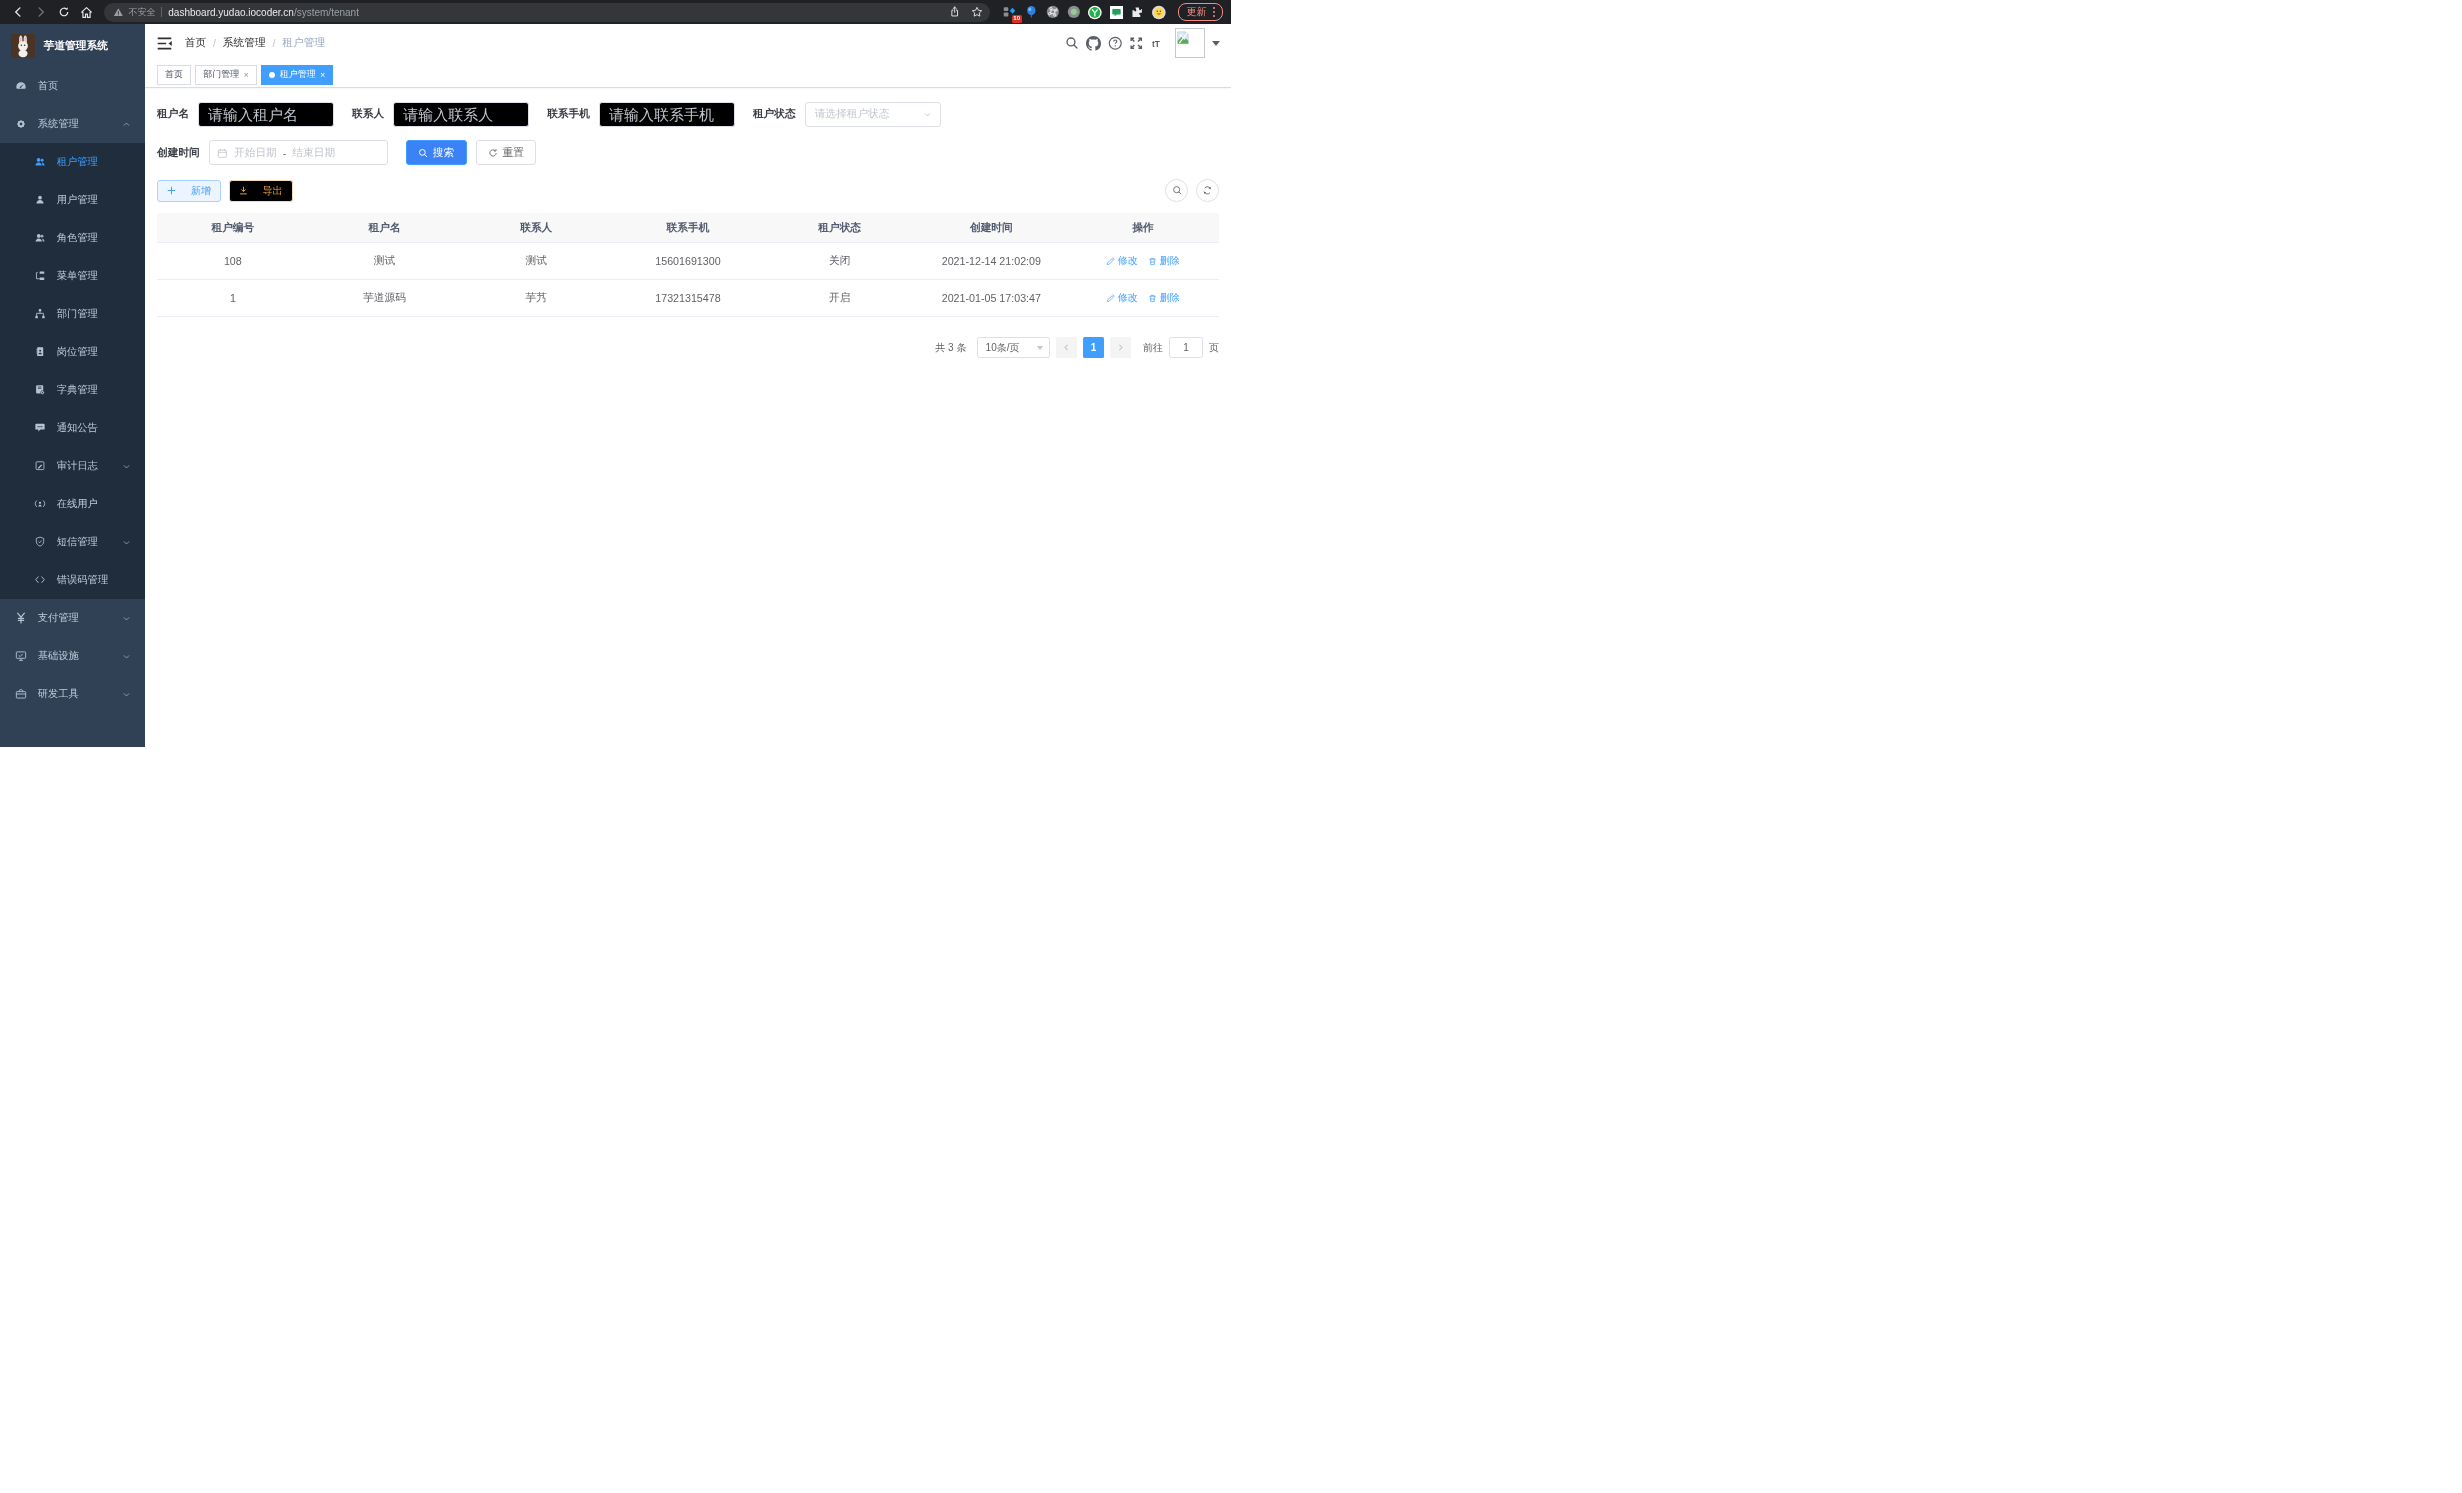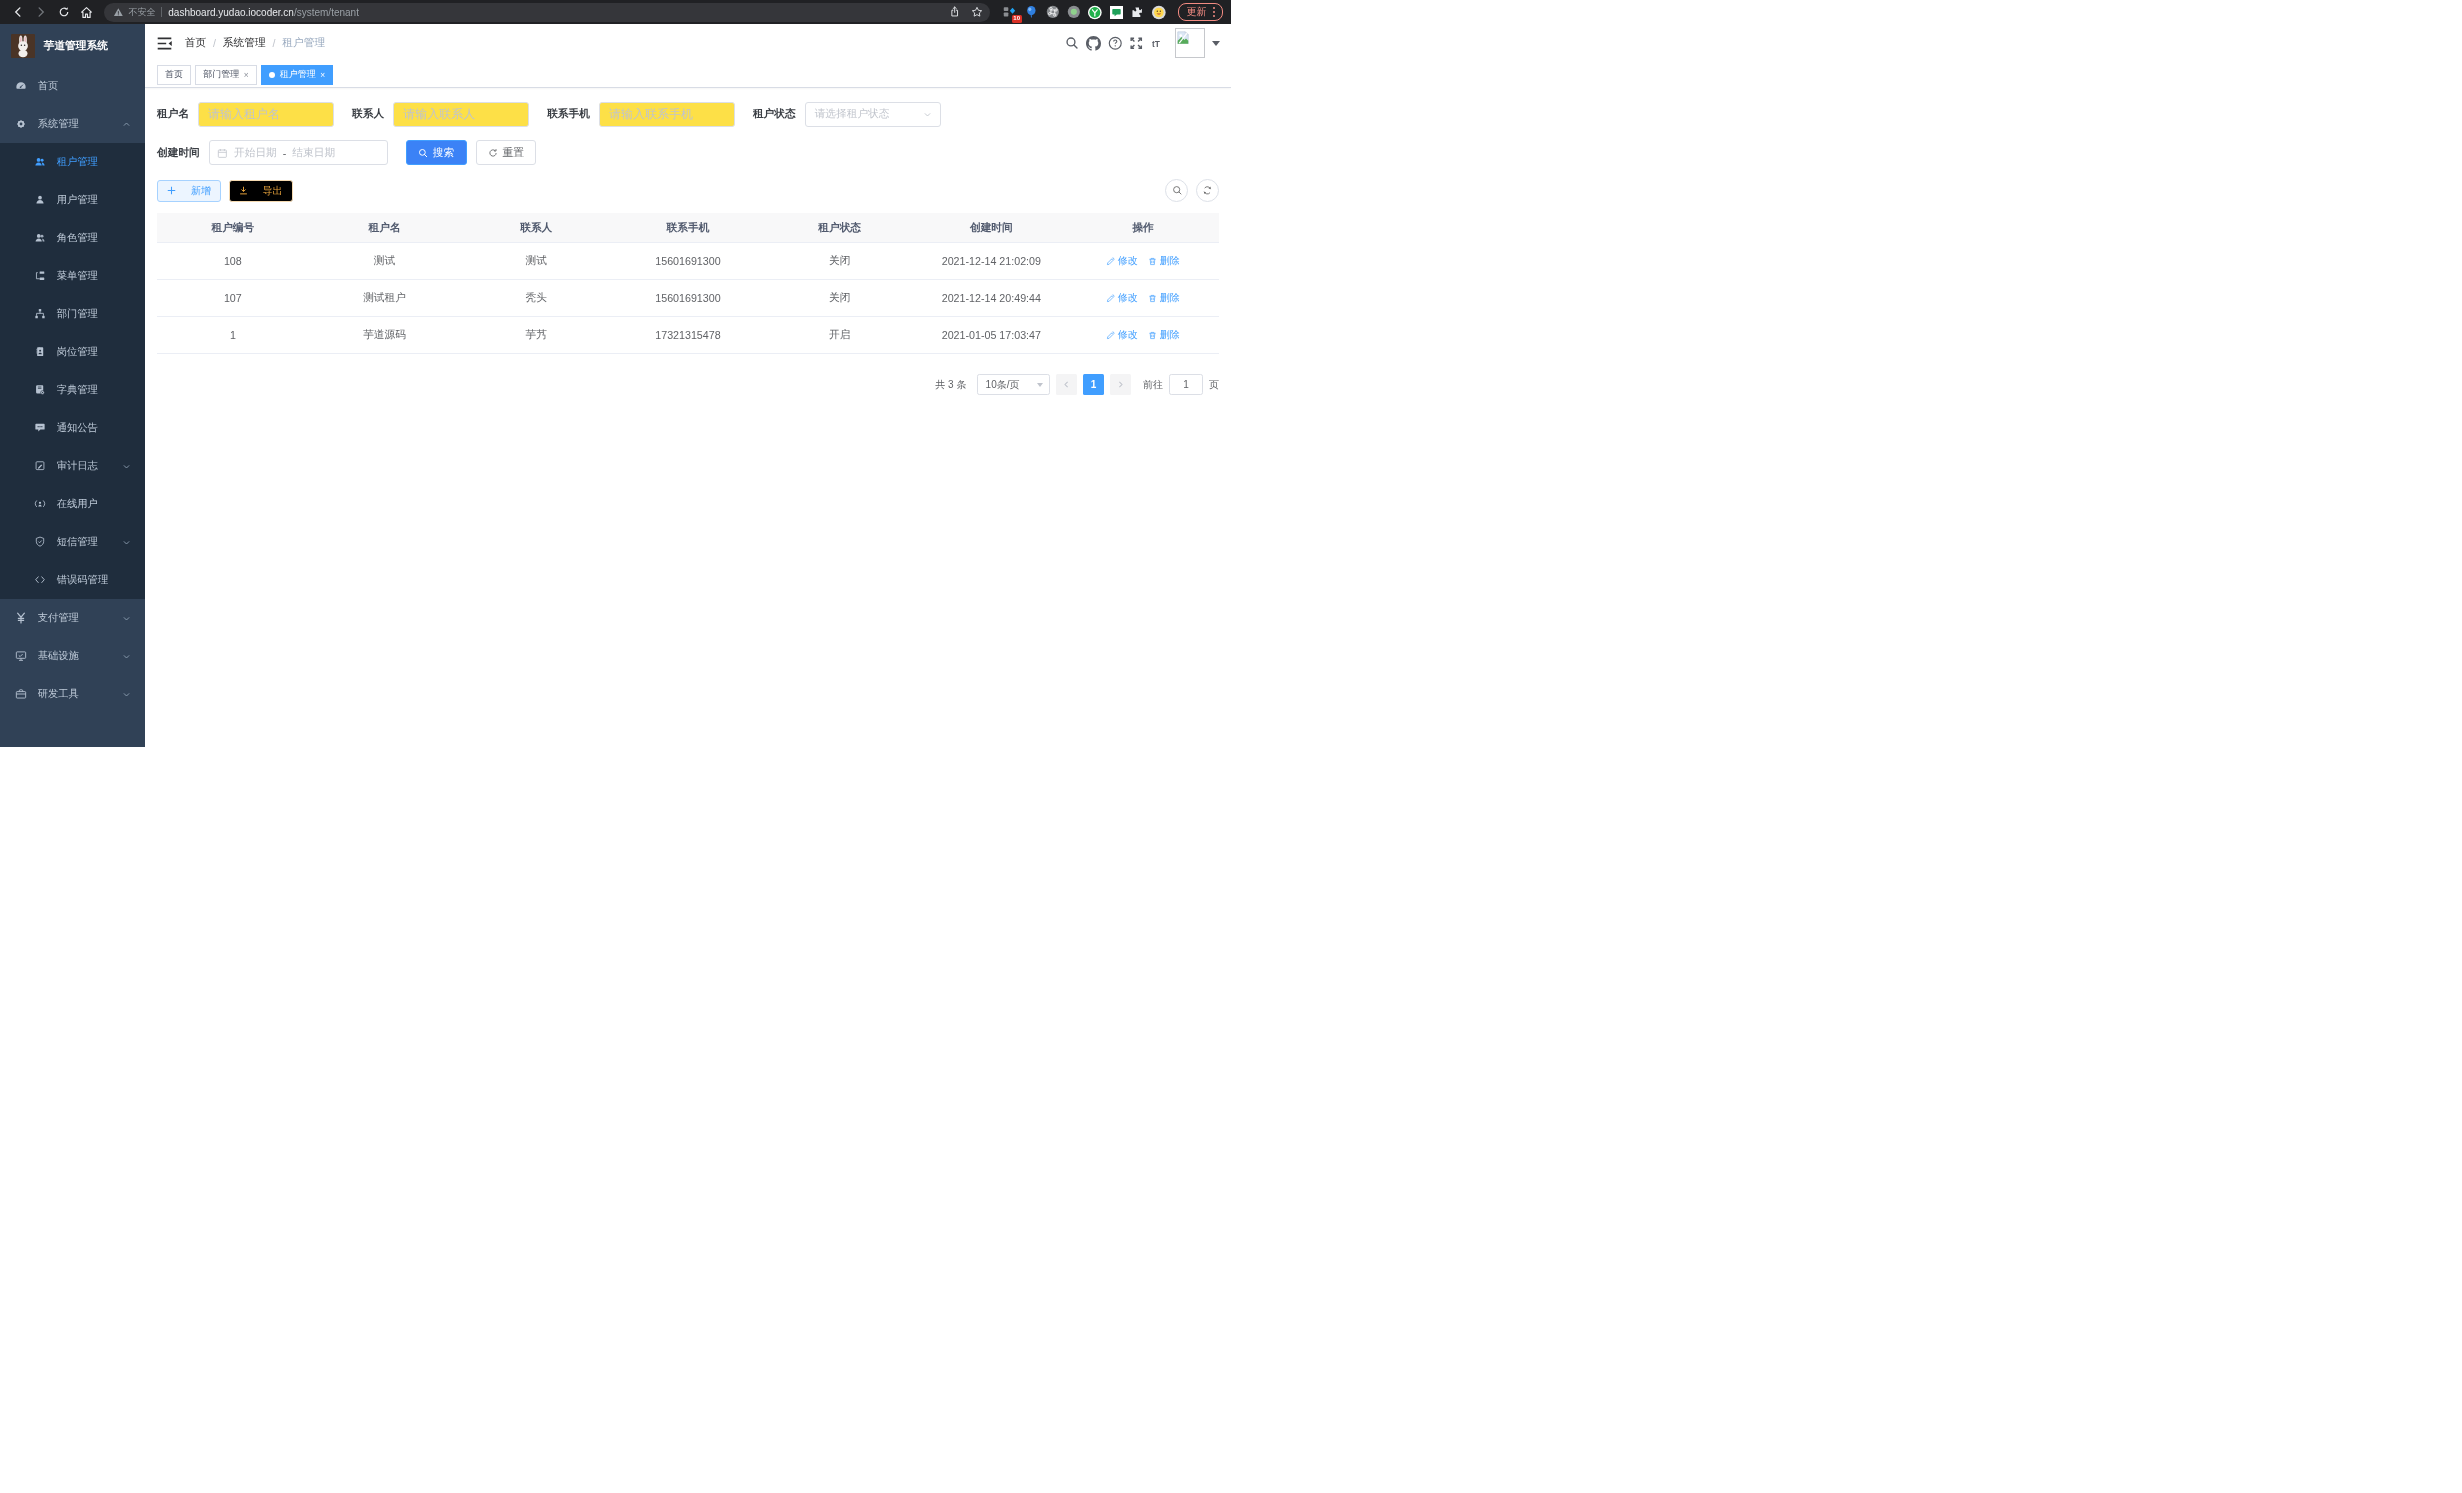--- a/index.html
+++ b/index.html
@@ -56,21 +56,21 @@
   .tag .x { font-size:8.4px; color:#8a8f99; }
   .tag.active { background:#409eff; border-color:#409eff; color:#fff; }
   .tag.active .x { color:#fff; }
   .tag .dot { width:6px; height:6px; border-radius:50%; background:#fff; }
 
   
   .content { padding:13.7px 12px; flex:1 1 auto; overflow:hidden; }
   .filter-row { display:flex; align-items:center; margin-bottom:13.7px; }
   .f-item { display:flex; align-items:center; margin-right:18px; }
   .f-label { font-size:10.7px; font-weight:bold; color:#3b3f45; margin-right:9px; white-space:nowrap; }
-  .el-input { width:136px; height:25px; border:0.8px solid #dcdfe6; border-radius:3px; font-size:12px; color:#606266; padding:0 9px; outline:none; background:#fde047; }
+  .el-input { width:136px; height:25px; border:0.8px solid #dcdfe6; border-radius:3px; font-size:15px; color:#606266; padding:0 9px; outline:none; background:#000000; }
   .el-input::placeholder { color:#c0c4cc; }
   .el-select { width:136px; height:25px; border:0.8px solid #dcdfe6; border-radius:3px; display:flex; align-items:center; justify-content:space-between; padding:0 7.6px 0 9px; color:#c0c4cc; font-size:10.7px; background:#fff; cursor:pointer; }
   .date-range { width:179px; height:25px; border:0.8px solid #dcdfe6; border-radius:3px; display:flex; align-items:center; padding:0 7.6px; gap:6px; color:#c0c4cc; font-size:10.7px; background:#fff; }
   .date-range .ph { flex:0 0 auto; }
   .date-range .dash { color:#606266; }
   .btn { height:25px; border-radius:3px; font-size:10.7px; display:inline-flex; align-items:center; gap:4.6px; padding:0 11.4px; cursor:pointer; border:0.8px solid #dcdfe6; background:#fff; color:#606266; }
   .btn-primary { background:#3b82f6; border-color:#409eff; color:#fff; }
   .toolbar { display:flex; align-items:center; margin-bottom:10.7px; }
   .btn-sm { height:22px; font-size:10px; padding:0 9px; border-radius:3px; display:inline-flex; align-items:center; gap:15px; cursor:pointer; }
   .btn-add { background:#ecf5ff; border:0.8px solid #a6d2ff; color:#409eff; margin-right:7.6px; }
@@ -561,42 +561,20 @@
           </tr>
         </thead>
         <tbody>
           <tr>
             <td>108</td>
             <td>测试</td>
             <td>测试</td>
             <td>15601691300</td>
             <td>关闭</td>
             <td>2021-12-14 21:02:09</td>
-            <td><span class="row-actions">
-              <span class="link">
-                    <svg width="9" height="9" viewBox="0 0 16 16">
-                      <path d="M3 10.5l7-7 2.5 2.5-7 7L2.5 13.5zM10.8 2.7l1.4-1.4 2.5 2.5-1.4 1.4" fill="none" stroke="currentColor" stroke-width="1.2"></path>
-                    </svg>
-                    <span>修改</span>
-                  </span>
-              <span class="link">
-                    <svg width="9" height="9" viewBox="0 0 16 16">
-                      <path d="M2.5 4h11M5.5 4V2.5h5V4M4 4l.7 9.5h6.6L12 4M6.6 6.5v4.5M9.4 6.5v4.5" fill="none" stroke="currentColor" stroke-width="1.2"></path>
-                    </svg>
-                    <span>删除</span>
-                  </span>
-            </span></td>
-          </tr>
-          <tr>
-            <td>107</td>
-            <td>测试租户</td>
-            <td>秃头</td>
-            <td>15601691300</td>
-            <td>关闭</td>
-            <td>2021-12-14 20:49:44</td>
             <td><span class="row-actions">
               <span class="link">
                     <svg width="9" height="9" viewBox="0 0 16 16">
                       <path d="M3 10.5l7-7 2.5 2.5-7 7L2.5 13.5zM10.8 2.7l1.4-1.4 2.5 2.5-1.4 1.4" fill="none" stroke="currentColor" stroke-width="1.2"></path>
                     </svg>
                     <span>修改</span>
                   </span>
               <span class="link">
                     <svg width="9" height="9" viewBox="0 0 16 16">
                       <path d="M2.5 4h11M5.5 4V2.5h5V4M4 4l.7 9.5h6.6L12 4M6.6 6.5v4.5M9.4 6.5v4.5" fill="none" stroke="currentColor" stroke-width="1.2"></path>

